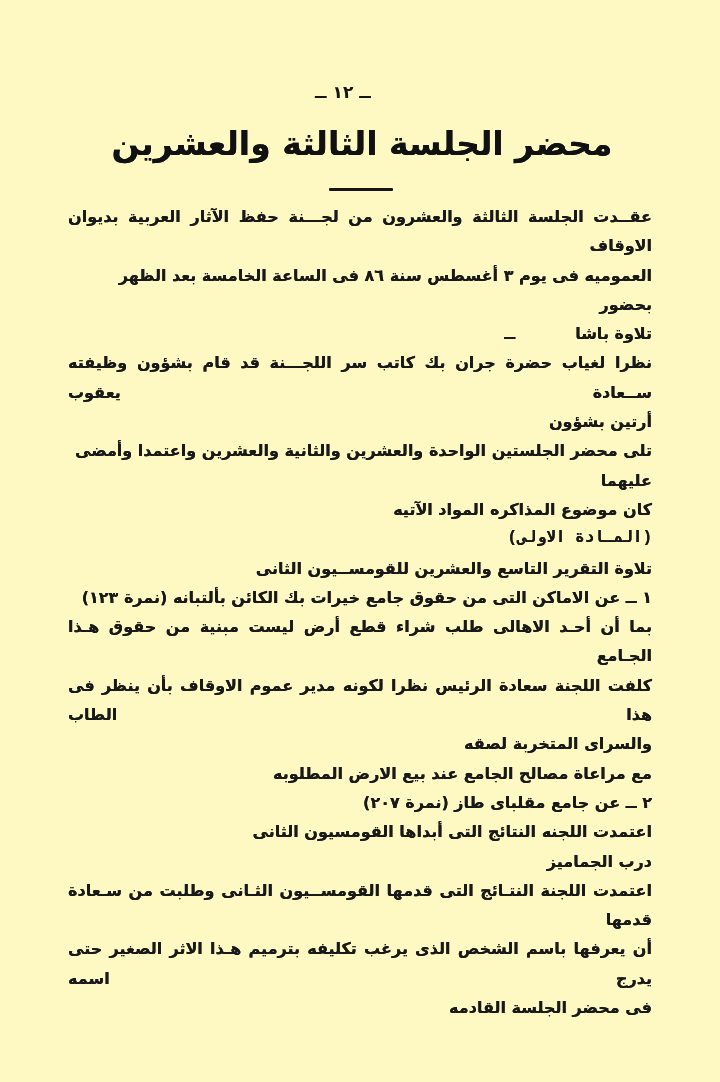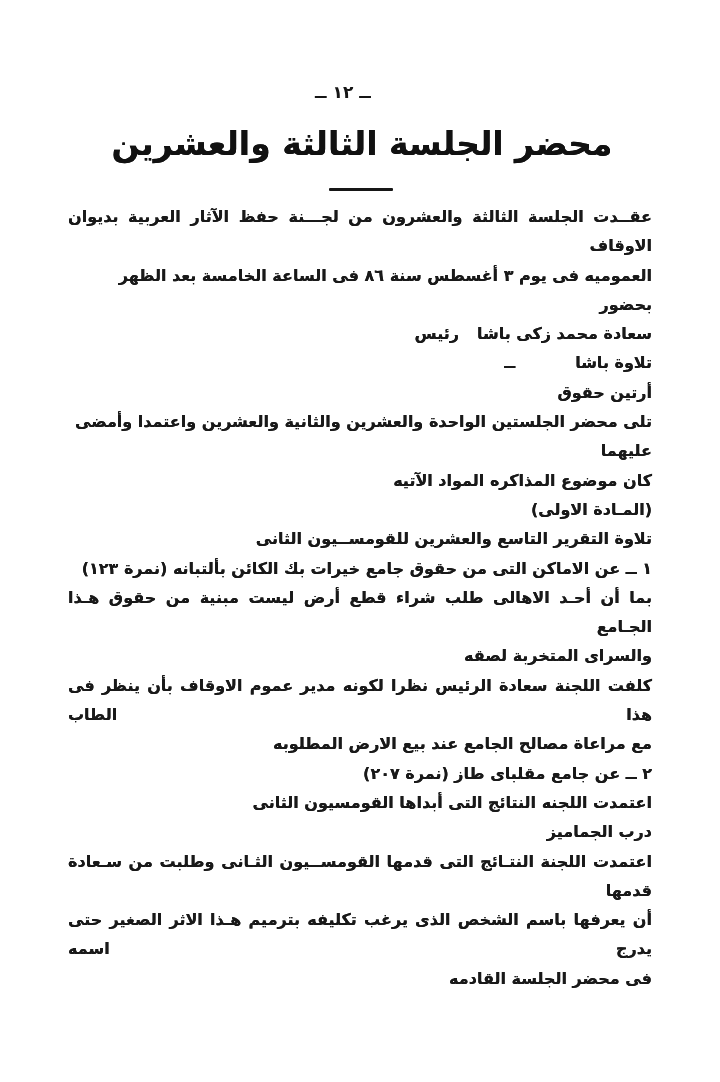--- a/index.html
+++ b/index.html
@@ -1,20 +1,20 @@
 <!DOCTYPE html>
 <html lang="ar" dir="rtl"><head>
 <meta charset="utf-8">
 <style>
   html,body{margin:0;padding:0;background:#e8e6e1;}
   .sheet{
     position:relative;
     width:720px;height:1082px;
     margin:0 auto;
-    background:#ffffff;
+    background:#fef9c3;
     overflow:hidden;
     direction:rtl;
     font-family:"DejaVu Sans",sans-serif;
     color:#1a1a1a;
   }
   .pageno{
     position:absolute;top:82px;left:0;width:100%;
     text-align:center;
     transform:translateX(-17px);
     font-size:17px;font-weight:700;
@@ -52,39 +52,37 @@
   <div class="pageno">ــ ١٢ ــ</div>
 
   <div class="doc-title">محضر الجلسة الثالثة والعشرين</div>
   <div class="title-rule"></div>
 
   <div class="body-block">
 
     <div class="line just">عقــدت الجلسة الثالثة والعشرون من لجـــنة حفظ الآثار العربية بديوان الاوقاف</div>
     <div class="line">العموميه فى يوم ٣ أغسطس سنة ٨٦ فى الساعة الخامسة بعد الظهر بحضور</div>
 
-    <div class="line" style="margin-left:130px;">
-      <span>سعادة محمد زكى باشا</span><span class="gap-s">رئيس</span>
-    </div>
     <div class="line" style="margin-left:140px;">
       <span>تلاوة باشا</span><span class="gap-l">ــ</span>
     </div>
 
-    <div class="line">أرتين حقوق</div>
+    <div class="line just">نظرا لغياب حضرة جران بك كاتب سر اللجـــنة قد قام بشؤون وظيفته ســعادة يعقوب</div>
+    <div class="line">أرتين بشؤون</div>
 
     <div class="line">تلى محضر الجلستين الواحدة والعشرين والثانية والعشرين واعتمدا وأمضى عليهما</div>
     <div class="line" style="margin-left:72px;">كان موضوع المذاكره المواد الآتيه</div>
 
-    <div class="line" style="margin-left:246px;">(المـادة الاولى)</div>
+    <div class="line" style="margin-left:246px;font-family:Liberation Mono, monospace;">(المـادة الاولى)</div>
     <div class="line" style="margin-left:112px;">تلاوة التقرير التاسع والعشرين للقومســيون الثانى</div>
 
     <div class="line" style="margin-left:6px;">١ ــ عن الاماكن التى من حقوق جامع خيرات بك الكائن بألتبانه (نمرة ١٢٣)</div>
     <div class="line just">بما أن أحـد الاهالى طلب شراء قطع أرض ليست مبنية من حقوق هـذا الجـامع</div>
+    <div class="line just">كلفت اللجنة سعادة الرئيس نظرا لكونه مدير عموم الاوقاف بأن ينظر فى هذا الطاب</div>
     <div class="line" style="margin-left:24px;">والسراى المتخربة لصقه</div>
-    <div class="line just">كلفت اللجنة سعادة الرئيس نظرا لكونه مدير عموم الاوقاف بأن ينظر فى هذا الطاب</div>
     <div class="line" style="margin-left:48px;">مع مراعاة مصالح الجامع عند بيع الارض المطلوبه</div>
 
     <div class="line" style="margin-left:156px;">٢ ــ عن جامع مقلباى طاز (نمرة ٢٠٧)</div>
     <div class="line" style="margin-left:30px;">اعتمدت اللجنه النتائج التى أبداها القومسيون الثانى</div>
 
     <div class="line" style="margin-left:336px;">درب الجماميز</div>
     <div class="line just">اعتمدت اللجنة النتـائج التى قدمها القومســيون الثـانى وطلبت من سـعادة قدمها</div>
     <div class="line just">أن يعرفها باسم الشخص الذى يرغب تكليفه بترميم هـذا الاثر الصغير حتى يدرج اسمه</div>
     <div class="line" style="margin-left:26px;">فى محضر الجلسة القادمه</div>
 

